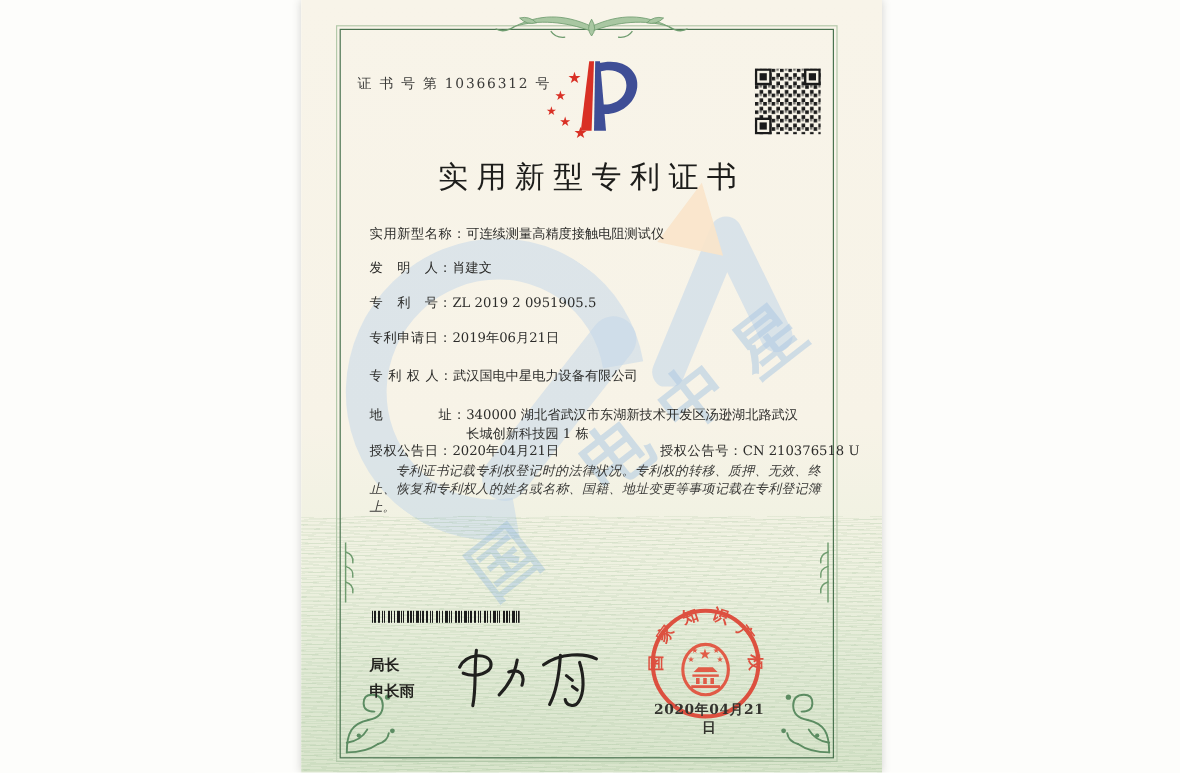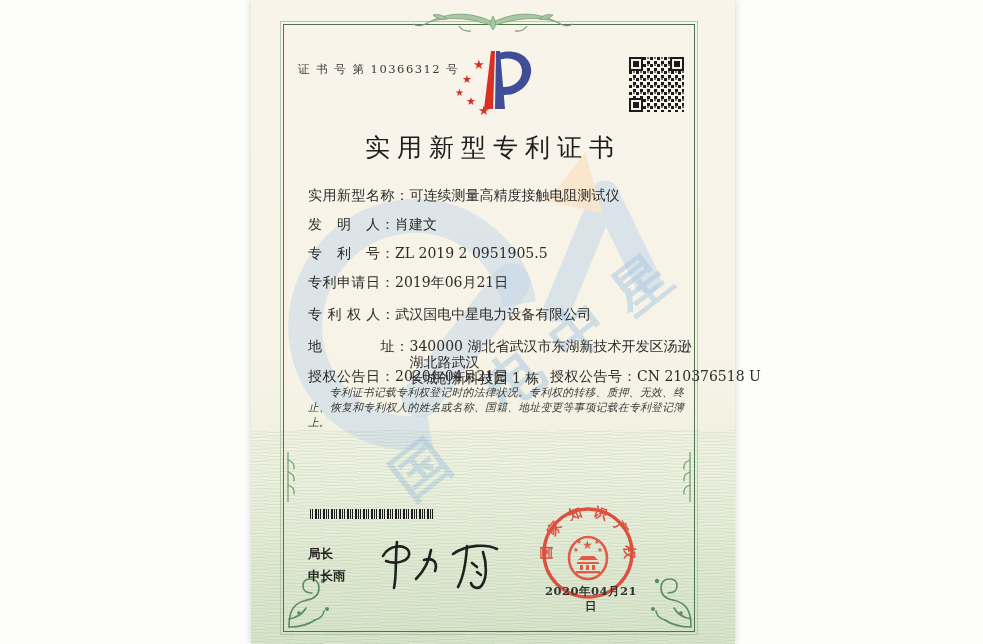--- a/index.html
+++ b/index.html
@@ -15,21 +15,21 @@
         opacity:.9;}
   .frame{position:absolute;left:32px;top:24px;width:410px;height:606px;
         border:1.5px solid #4a7350;outline:1px solid #b3c9aa;outline-offset:2px;}
   
   .cert-no{position:absolute;left:47px;top:62px;font-size:11.5px;letter-spacing:1.5px;color:#3a3a38;}
   .logo{position:absolute;left:202px;top:45px;}
   .qr{position:absolute;left:378px;top:57px;width:55px;height:55px;}
   .title{position:absolute;left:0;right:0;top:131px;text-align:center;
          font-size:25px;letter-spacing:7px;color:#1d1d1b;font-weight:500;}
   
-  .frow{position:absolute;left:57px;font-size:14px;color:#2c2c2a;white-space:nowrap;}
+  .frow{position:absolute;left:57px;font-size:11px;color:#2c2c2a;white-space:nowrap;}
   .frow .lb{letter-spacing:.5px;}
   .addr-lines{display:inline-block;vertical-align:top;white-space:normal;width:292px;line-height:16px;}
   .grant-no{position:absolute;left:242px;top:0;white-space:nowrap;}
   
   .body-text{position:absolute;left:57px;top:385px;width:376px;font-size:10.8px;line-height:15.1px;
              color:#3a3a38;font-style:italic;text-align:justify;}
   .body-text p{margin:0;text-indent:2em;}
   
   .barcode{position:absolute;left:59px;top:509px;width:123px;height:10px;
        background:repeating-linear-gradient(90deg,#1c1c1c 0 1px,transparent 1px 2px,#1c1c1c 2px 3px,

